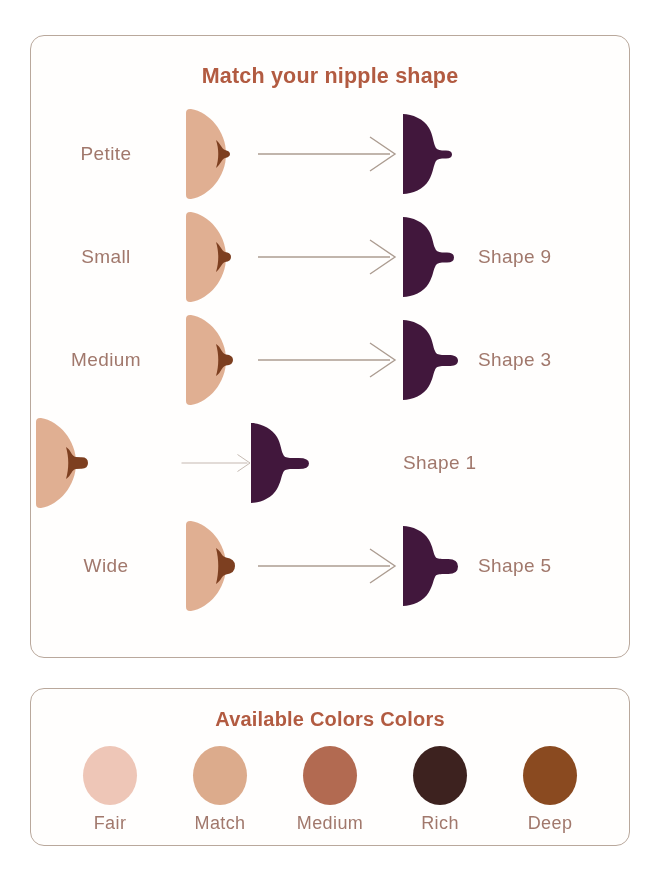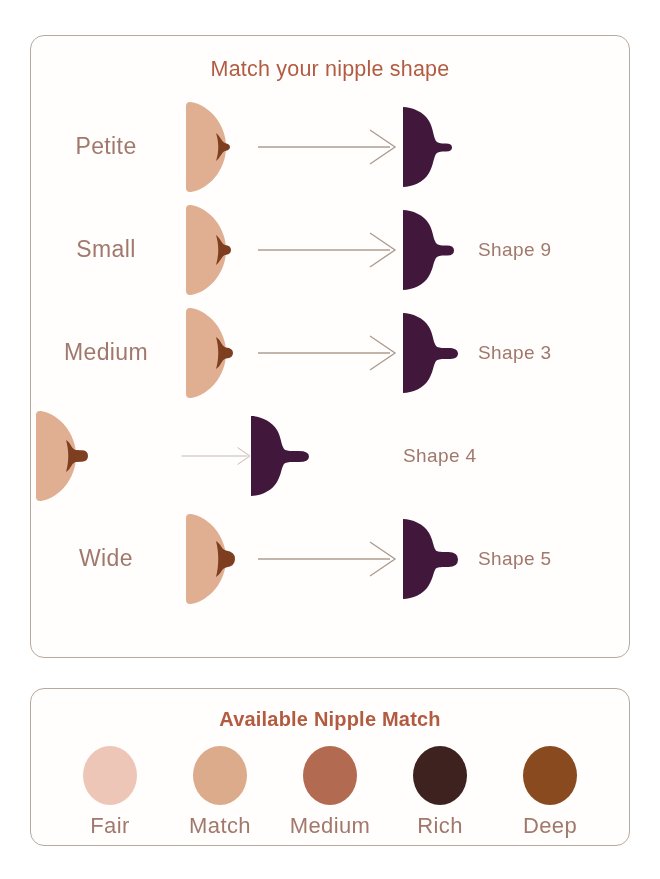--- a/index.html
+++ b/index.html
@@ -15,40 +15,40 @@
     position: absolute;
     left: 30px; width: 600px;
     background: #fffefd;
     border: 1.5px solid #b9a89c;
     border-radius: 14px;
   }
   .card-matcher { top: 35px; height: 623px; }
   .card-colors  { top: 688px; height: 158px; }
 
   .matcher-title {
-    margin-top: 19px;
+    margin-top: 26px;
     text-align: center;
     color: #b25b41;
-    font-weight: 400;
+    font-weight: 700;
     font-size: 21.5px;
     line-height: 1.32;
     letter-spacing: 0.2px;
   }
 
   .rows { margin-top: 12px; }
   .match-row {
     display: grid;
     grid-template-columns: 150px 70px 152px 75px 1fr;
     align-items: center;
     height: 103px;
   }
   .nipple-label {
     text-align: center;
     color: #a1786c;
-    font-size: 23px;
+    font-size: 19px;
     letter-spacing: 0.4px;
   }
   .shape-label {
     text-align: left;
     color: #a1786c;
     font-size: 19px;
     letter-spacing: 0.4px;
   }
   .breast-cell { display:flex; justify-content:flex-start; padding-left: 4px; }
   .arrow-cell  { display:flex; justify-content:center; }
@@ -69,21 +69,21 @@
     margin-top: 15px;
   }
   .swatch-item { display:flex; flex-direction:column; align-items:center; width: 90px; }
   .swatch {
     width: 54px; height: 59px;
     border-radius: 50%;
   }
   .swatch-label {
     margin-top: 8px;
     color: #a1786c;
-    font-size: 22px;
+    font-size: 18px;
     letter-spacing: 0.4px;
   }
 </style>
 </head>
 <body>
 
 <div class="canvas">
 
   <div class="card card-matcher">
     <div class="matcher-title">
@@ -168,21 +168,21 @@
           <svg width="140" height="44" viewBox="0 0 140 44">
             <line x1="1" y1="22" x2="133" y2="22" stroke="#ac9c91" stroke-width="1.4"></line>
             <path d="M113,5 L138,22 L113,39" fill="none" stroke="#ac9c91" stroke-width="1.4"></path>
           </svg>
         </div>
         <div class="purple-cell">
           <svg width="64" height="82" viewBox="0 0 64 82">
             <path d="M0,1 C9,1 21,6 26,15 C30,22 30,28 32,32 C33,35 35,35.5 39,36 L46,36 Q58,35.5 58,41.5 Q58,47.5 46,47 L39,47 C35,47.5 33,48 32,51 C30,55 30,60 26,67 C21,76 9,81 0,81 Z" fill="#41173c"></path>
           </svg>
         </div>
-        <div class="shape-label">Shape 4</div>
+        <div class="shape-label">Shape 1</div>
       </div>
 
       <div class="match-row">
         <div class="nipple-label">Wide</div>
         <div class="breast-cell">
           <svg width="54" height="94" viewBox="0 0 54 94">
             <path d="M1,6 Q1,1.5 6,2 C24,5 41,24 41,47 C41,70 24,89 6,92 Q1,92.5 1,88 Z" fill="#e0af92"></path>
             <path d="M31,29 C37,33 36,37 41,38.5 Q50,39.5 50,47 Q50,54.5 41,55.5 C36,57 37,61 31,65 C34,53 34,41 31,29 Z" fill="#7d3f20"></path>
           </svg>
         </div>
@@ -197,21 +197,21 @@
             <path d="M0,1 C9,1 21,6 26,15 C30,22 30,27 32,31 C33,33.5 35,33.5 39,34 L44,34 Q55,33.5 55,41.5 Q55,49.5 44,49 L39,49 C35,49.5 33,49.5 32,52 C30,56 30,60 26,67 C21,76 9,81 0,81 Z" fill="#41173c"></path>
           </svg>
         </div>
         <div class="shape-label">Shape 5</div>
       </div>
 
     </div>
   </div>
 
   <div class="card card-colors">
-    <div class="colors-title">Available Nipple Match</div>
+    <div class="colors-title">Available Colors Colors</div>
     <div class="swatch-row">
 
       <div class="swatch-item">
         <div class="swatch" style="background: rgb(238, 198, 183);"></div>
         <div class="swatch-label">Fair</div>
       </div>
 
       <div class="swatch-item">
         <div class="swatch" style="background: rgb(220, 171, 140);"></div>
         <div class="swatch-label">Match</div>

